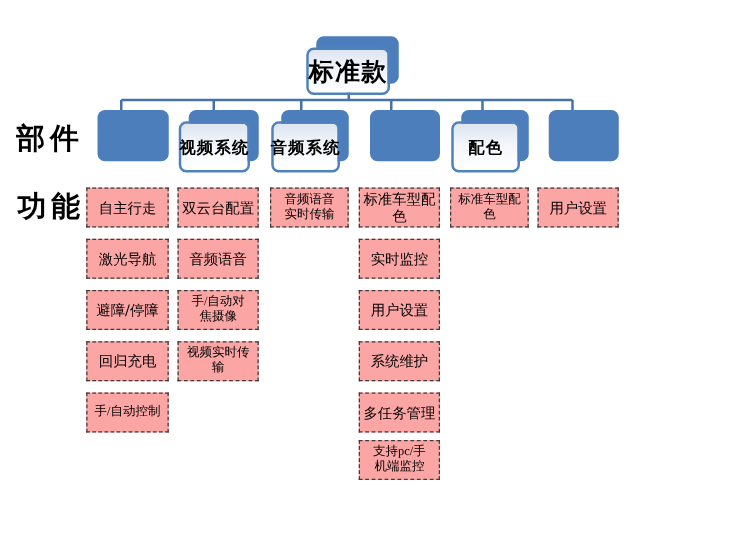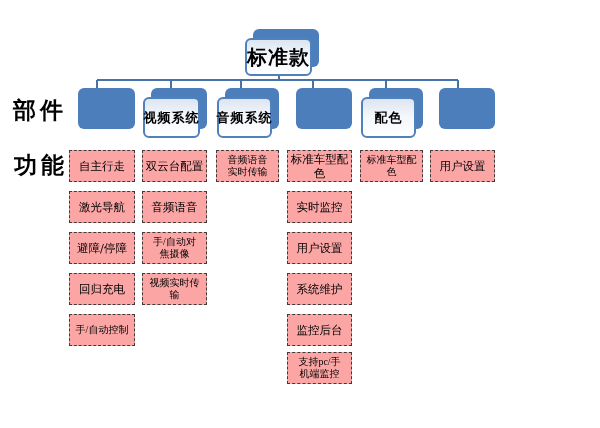--- a/index.html
+++ b/index.html
@@ -84,21 +84,21 @@
       </div>
       <div class="func small" style="left: 216px; top: 150px; width: 63px; height: 32px;">音频语音
 实时传输</div>
       <div class="node part" style="left: 288px; top: 88px; width: 64px; height: 50px;">
         <div class="back"></div>
       </div>
       <div class="func" style="left: 287px; top: 150px; width: 65px; height: 32px;">标准车型配色</div>
       <div class="func" style="left: 287px; top: 191px; width: 65px; height: 32px; text-align: right;">实时监控</div>
       <div class="func" style="left: 287px; top: 232px; width: 65px; height: 32px;">用户设置</div>
       <div class="func" style="left: 287px; top: 273px; width: 65px; height: 32px;">系统维护</div>
-      <div class="func" style="left: 287px; top: 314px; width: 65px; height: 32px;">监控后台</div>
+      <div class="func" style="left: 287px; top: 314px; width: 65px; height: 32px;">多任务管理</div>
       <div class="func small" style="left: 287px; top: 352px; width: 65px; height: 32px;">支持pc/手
 机端监控</div>
       <div class="node part" style="left: 361px; top: 88px; width: 62px; height: 50px;">
         <div class="back"></div>
         <div class="front">配色</div>
       </div>
       <div class="func small" style="left: 360px; top: 150px; width: 63px; height: 32px;">标准车型配色</div>
       <div class="node part" style="left: 431px; top: 88px; width: 64px; height: 50px;">
         <div class="back"></div>
       </div>

